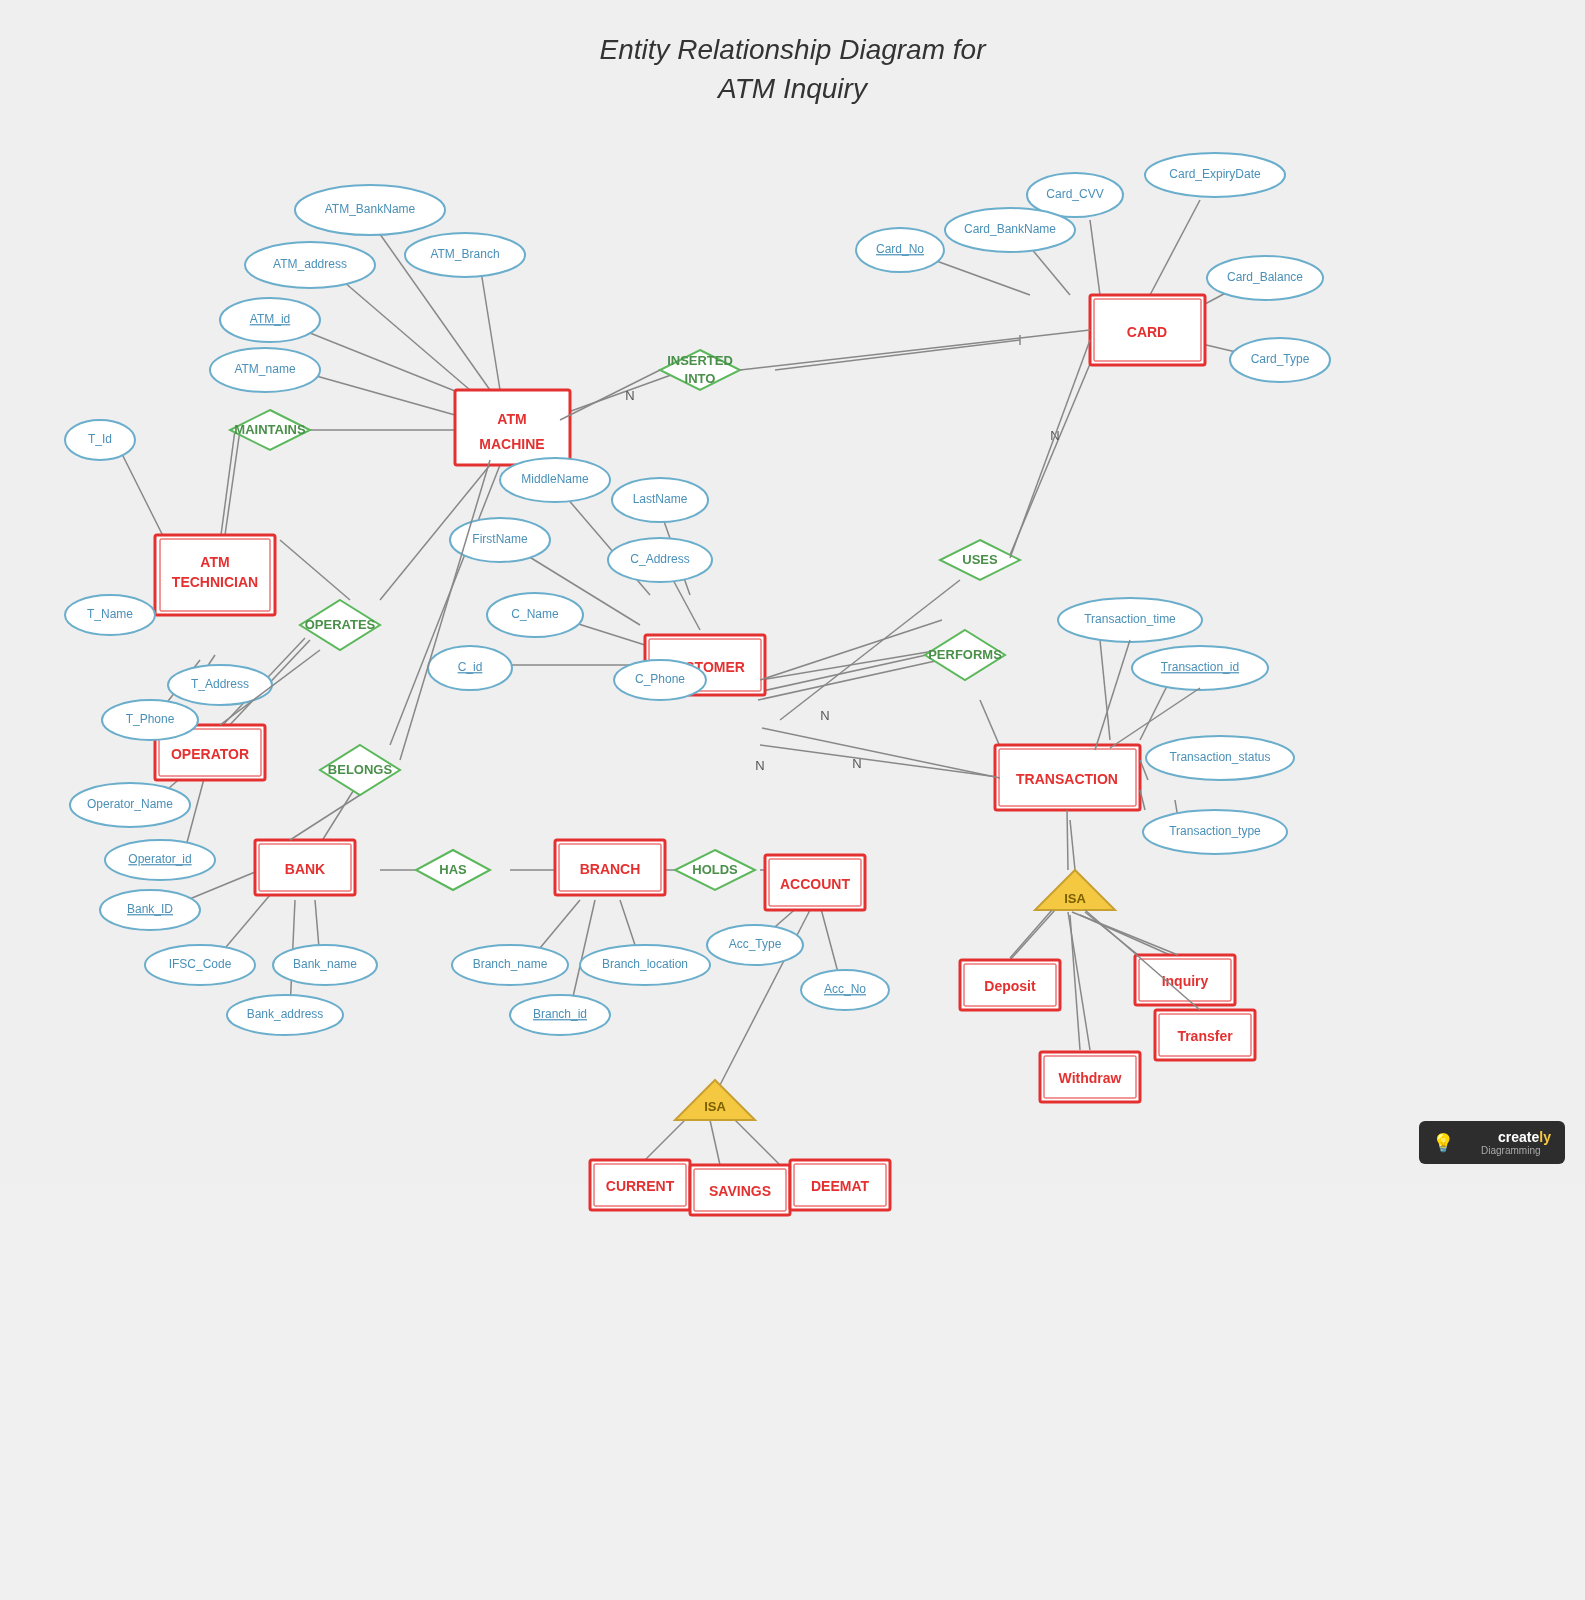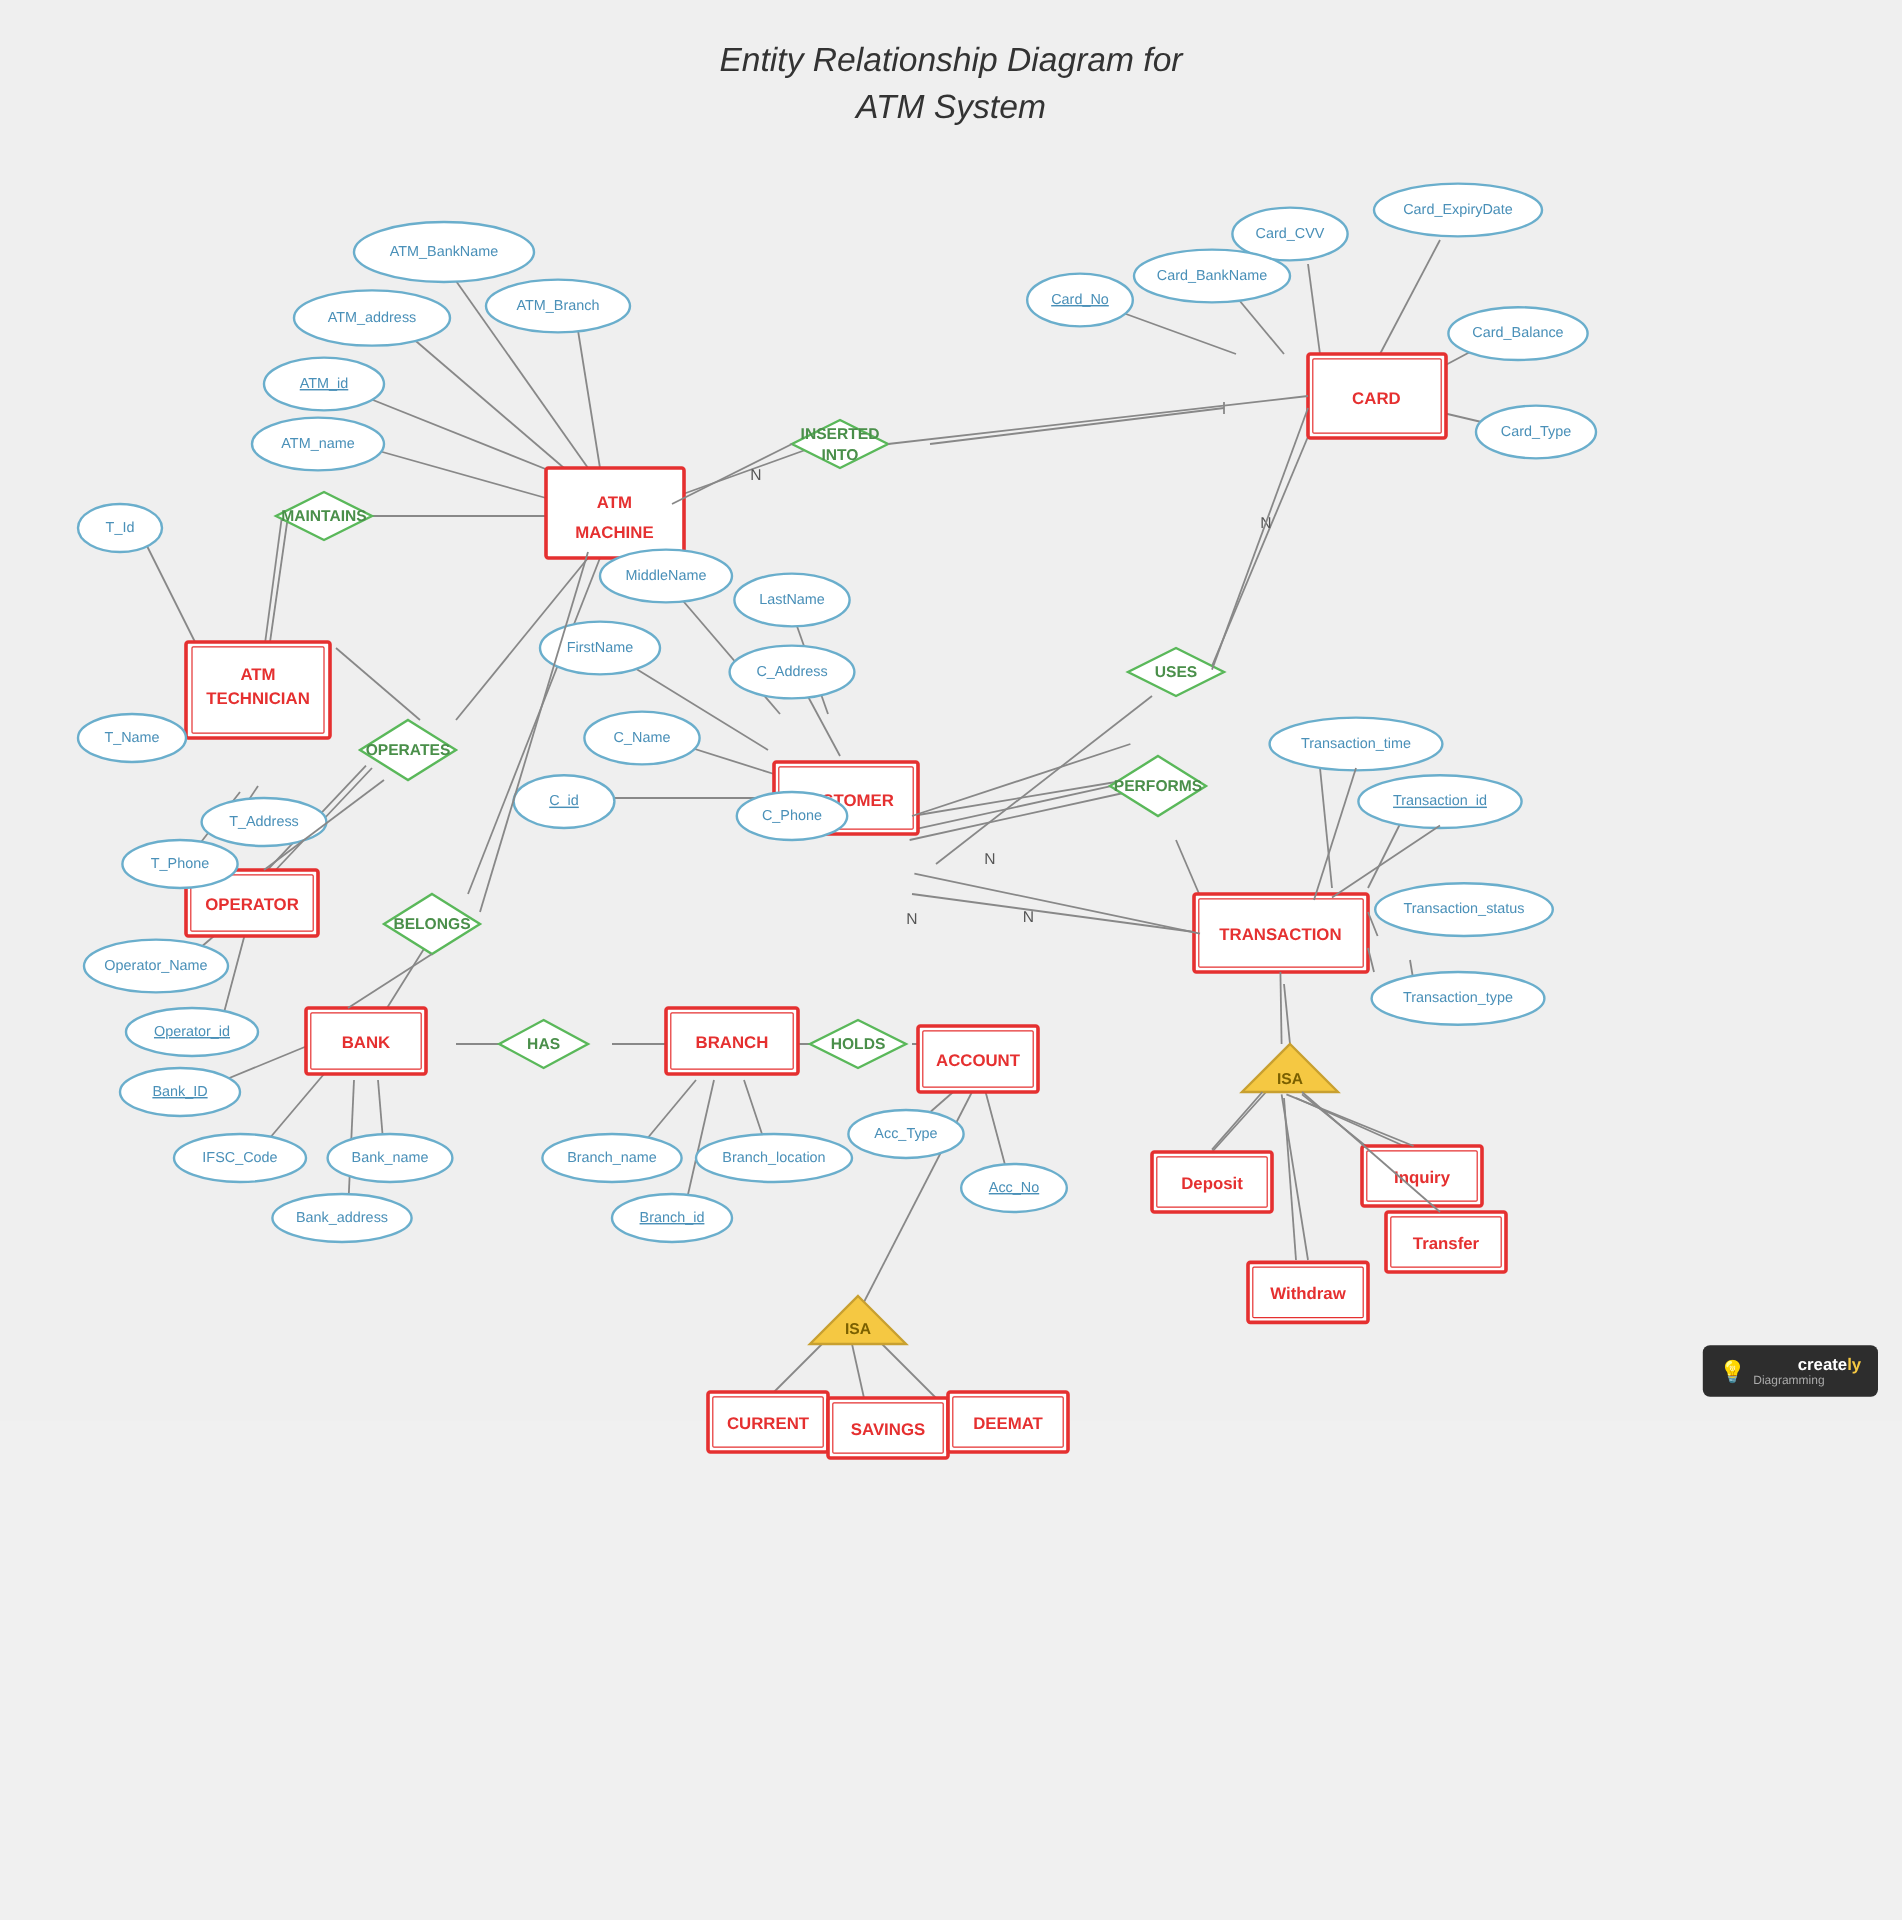--- a/index.html
+++ b/index.html
@@ -131,29 +131,30 @@
       font-size: 18px;
     }
     .watermark-brand {
       color: white;
       font-weight: bold;
       margin-left: 37px;
     }
     .watermark-sub {
       color: #aaa;
       font-size: 10px;
+      margin-left: 20px;
     }
   </style>
 </head>
 <body>
 
 <div id="diagram-container">
   <div class="title">
     <span>Entity Relationship Diagram for</span><br>
-    <span>ATM System</span>
+    <span>ATM Inquiry</span>
   </div>
 
   <svg id="erd-svg" xmlns="http://www.w3.org/2000/svg">
     <defs>
       <marker id="arrow" markerWidth="8" markerHeight="8" refX="4" refY="4" orient="auto">
         <path d="M0,0 L8,4 L0,8 Z" fill="#888"></path>
       </marker>
 
       <marker id="double-end" markerWidth="6" markerHeight="10" refX="3" refY="5" orient="auto">
         <line x1="0" y1="0" x2="0" y2="10" stroke="#888" stroke-width="1.5"></line>

